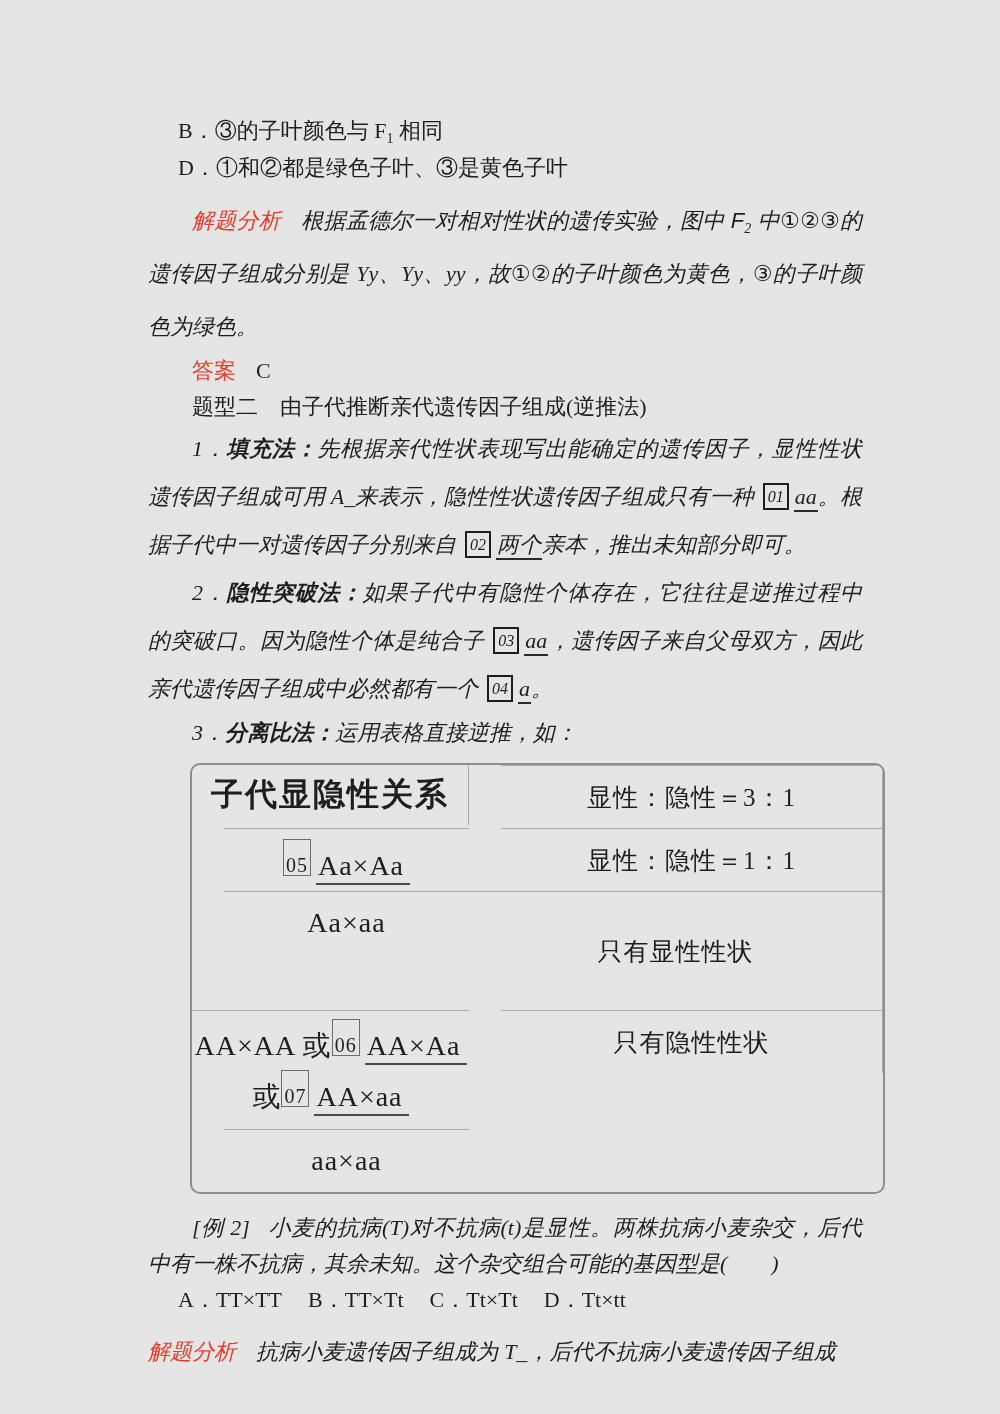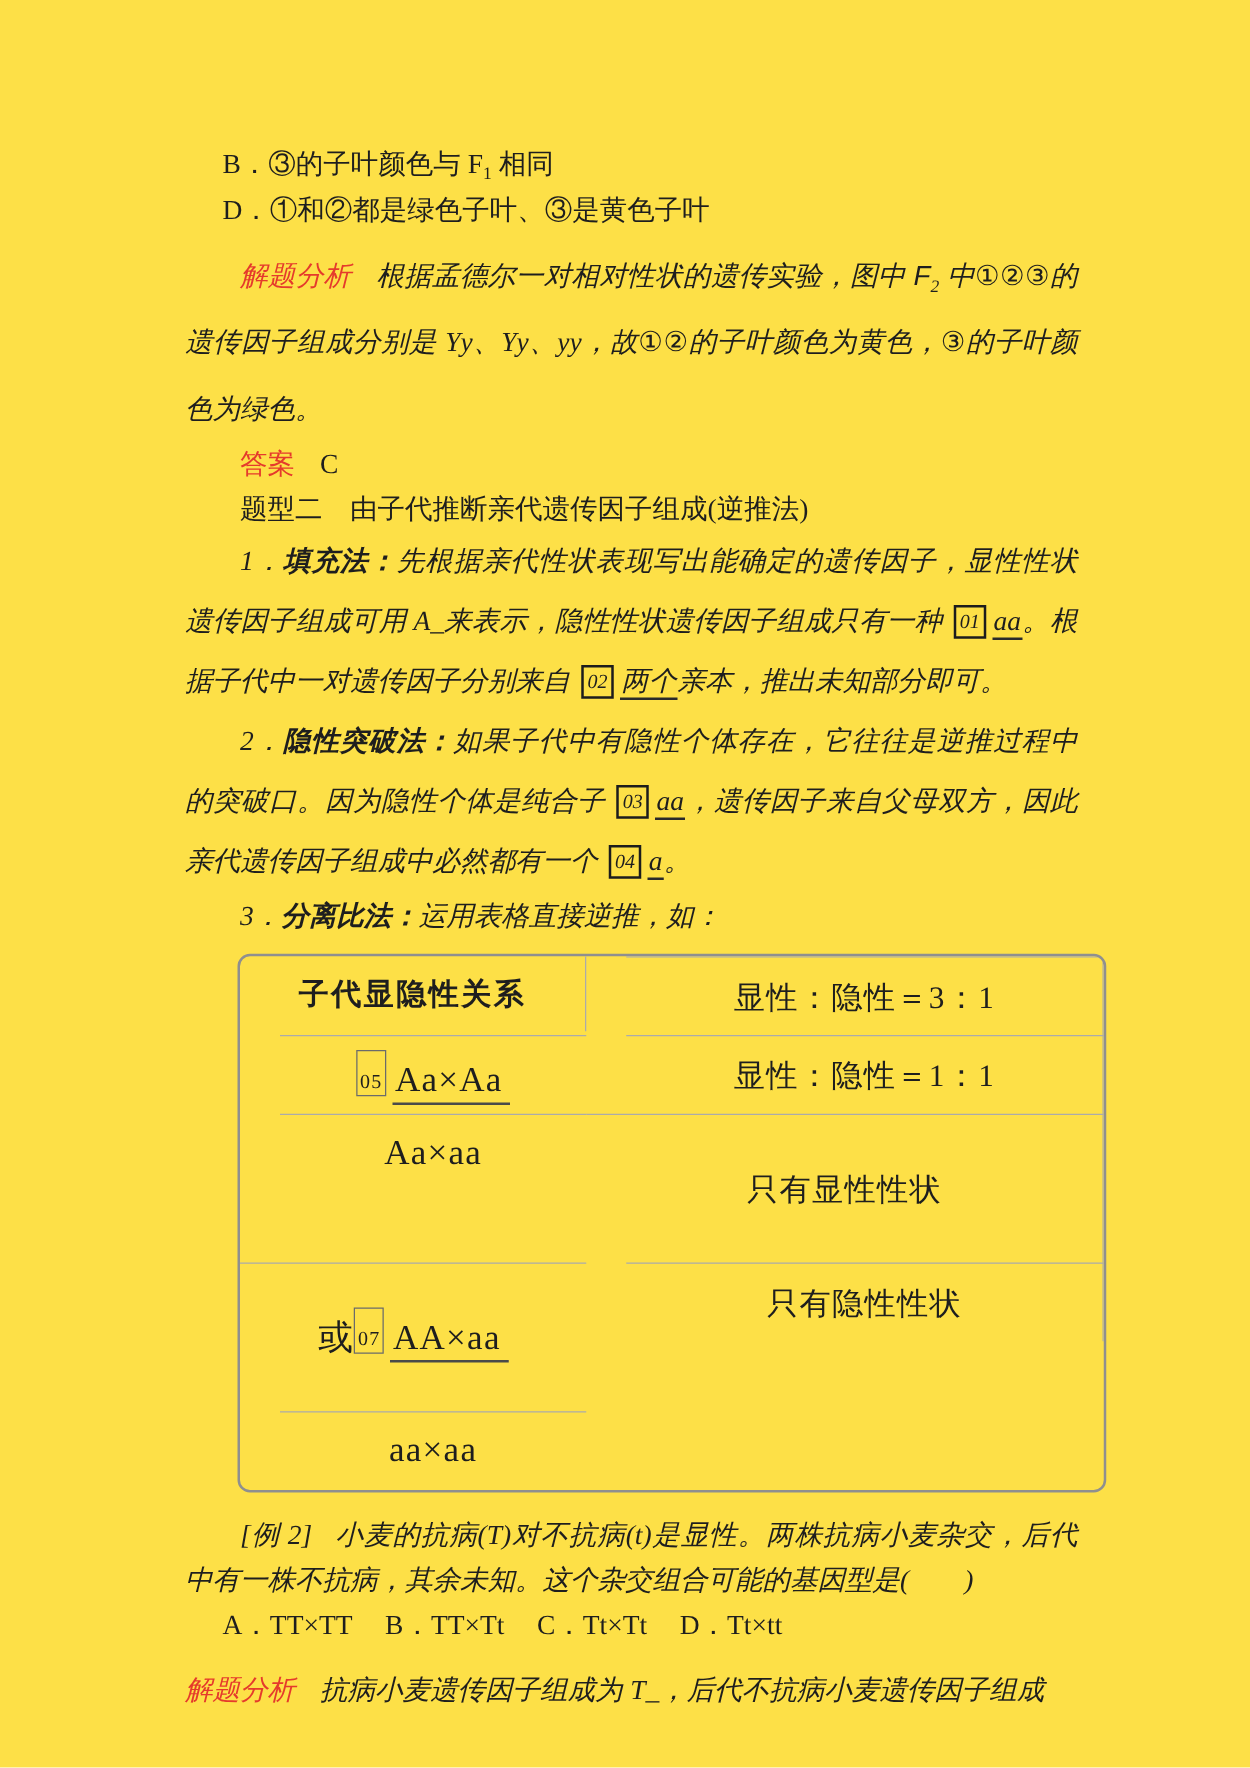--- a/index.html
+++ b/index.html
@@ -1,20 +1,20 @@
 <!DOCTYPE html>
 <html><head>
 <meta charset="utf-8">
 <style>
   html,body{margin:0;padding:0;background:#ffffff;}
   .page{
     position:relative;
     width:1000px;height:1414px;
     margin:0 auto;
-    background:#fde047;
+    background:#e5e5e5;
     color:#1e1e1e;
     font-family:"Liberation Serif","DejaVu Serif",serif;
     overflow:hidden;
   }
   .content{
     position:absolute;
     left:148px;
     width:714px;
     top:112px;
   }
@@ -86,29 +86,29 @@
   }
   .cell{
     display:flex;
     align-items:center;
     justify-content:center;
     flex-direction:column;
     border-top:1px solid #ababab;
   }
   .cell.first{ border-top:none; }
   .cell.leftcol{ border-right:1px solid #ababab; }
-  .th{ height:60px; font-size:24px; font-weight:bold; letter-spacing:2px; }
+  .th{ height:60px; font-size:32px; font-weight:bold; letter-spacing:2px; }
   .r-short{ height:62px;margin-left:32px; }
   .r-tall{ height:118px; }
   .cell-label{ font-size:25px; letter-spacing:1px; }
   .cell-val{ font-size:28px; letter-spacing:1px; }
   .tline{ line-height:48px; }
   .numbox-lite{
     display:inline-block;
-    font-size:16px;
+    font-size:20px;
     line-height:20px;
     border:1px solid #6b6b6b;
     padding:15px 2px 0 2px;
     margin-right:5px;
     vertical-align:3px;
   }
   .ublank{
     border-bottom:2px solid #4a4a4a;
     padding:0 6px 2px 2px;
   }
@@ -169,20 +169,21 @@
           <span>显性：隐性＝1：1</span>
         </div>
       <div class="cell r-short cell-val">
           <span>Aa×aa</span>
         </div>
 
       <div class="cell leftcol r-tall cell-label">
           <span>只有显性性状</span>
         </div>
       <div class="cell r-tall cell-val">
+        <span class="tline"><span>AA×AA 或</span><span class="numbox-lite">06</span><span class="ublank">AA×Aa</span></span>
         <span class="tline"><span>或</span><span class="numbox-lite">07</span><span class="ublank">AA×aa</span></span>
       </div>
 
       <div class="cell leftcol r-short cell-label">
           <span>只有隐性性状</span>
         </div>
       <div class="cell r-short cell-val">
           <span>aa×aa</span>
         </div>
     </div>

